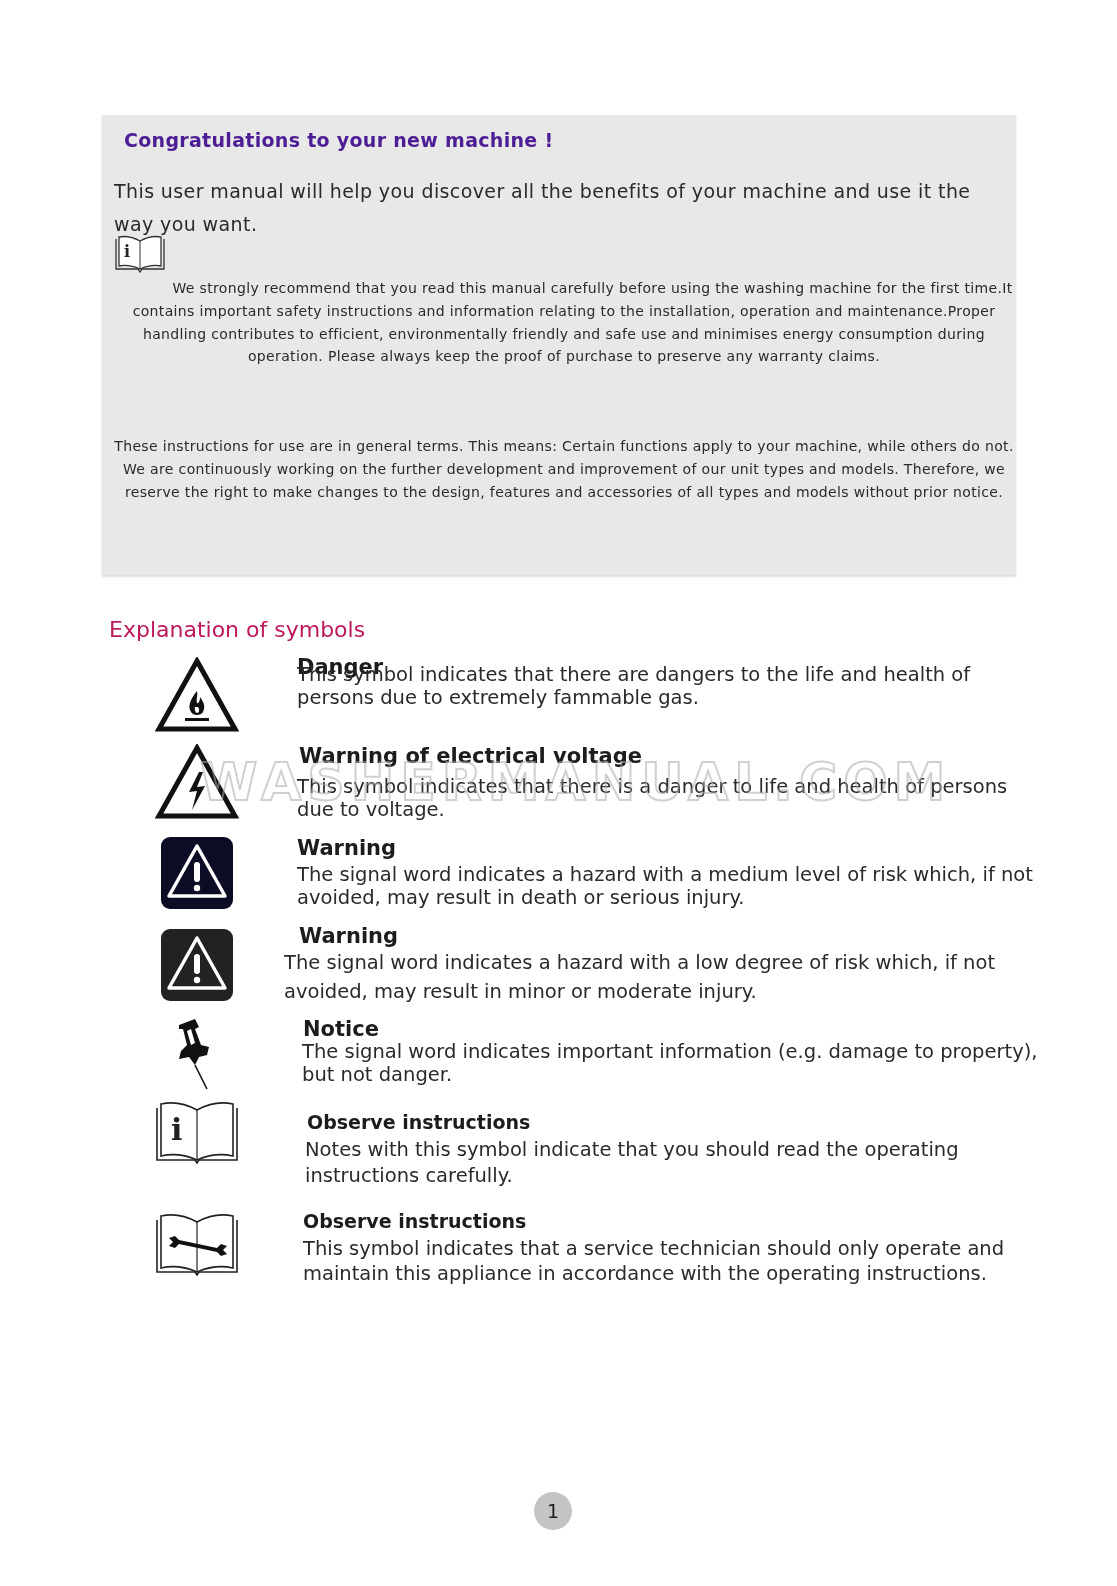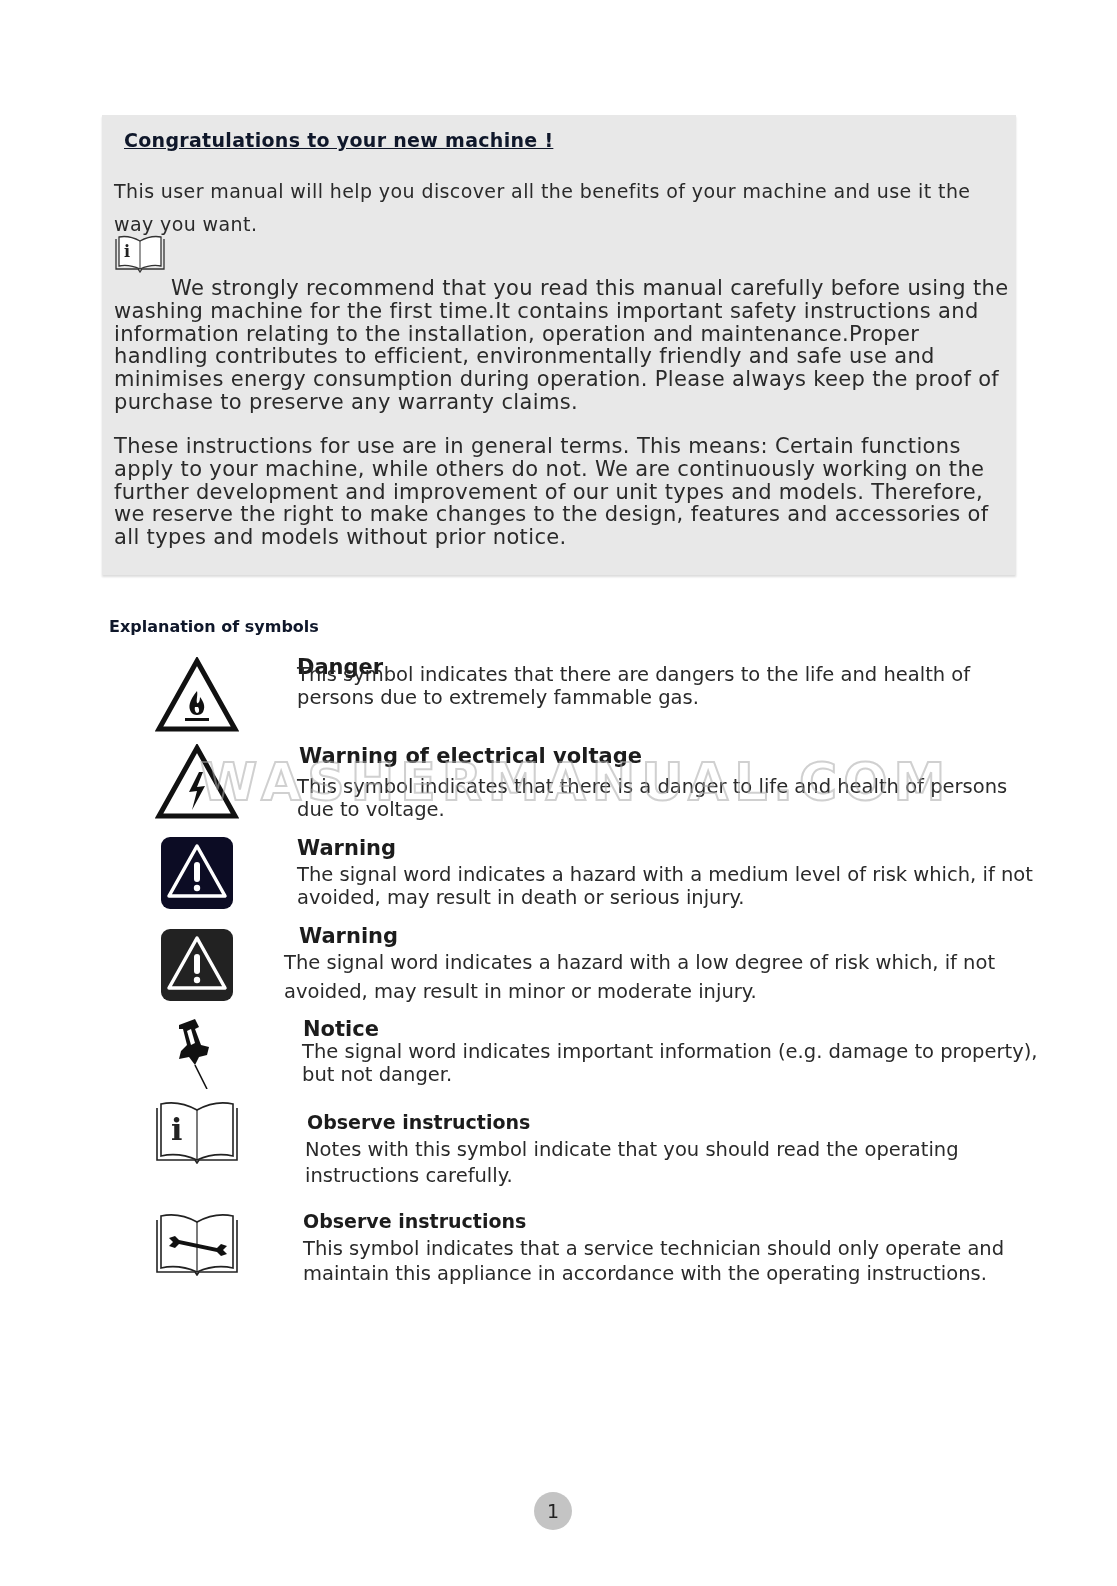--- a/index.html
+++ b/index.html
@@ -1,28 +1,28 @@
 <!DOCTYPE html>
 <html><head>
   <meta charset="utf-8">
   <style>
     html, body { margin: 0; padding: 0; background: #ffffff; }
     body { width: 1117px; height: 1586px; position: relative; overflow: hidden;
            font-family: "DejaVu Sans", sans-serif; color: #222; }
     .intro-box { position: absolute; left: 102px; top: 115px; width: 914px; height: 460px;
                  background: #e8e8e8; box-shadow: 0 2px 2px #dcdcdc; }
-    .intro-title { position: absolute; left: 22px; top: 14px; font-size: 19px; font-weight: bold; letter-spacing: 0.3px; color: #0f172a; text-decoration: underline; }
+    .intro-title { position: absolute; left: 22px; top: 14px; font-size: 19px; font-weight: bold; letter-spacing: 0.3px; color: #4c1d95; }
     .intro-lead { position: absolute; left: 12px; top: 60px; width: 900px; font-size: 19px; line-height: 33px; letter-spacing: 0.4px; color: #2a2a2a; }
     .book-small { position: absolute; left: 12px; top: 120px; width: 52px; height: 38px; }
-    .para { position: absolute; left: 12px; width: 900px; font-size: 21px; line-height: 22.8px; letter-spacing: 0.35px; color: #2a2a2a; }
+    .para { position: absolute; left: 12px; width: 900px; font-size: 14px; line-height: 22.8px; letter-spacing: 0.35px; color: #2a2a2a; text-align: center; }
     .para1 { top: 162px; }
     .para1 .indent { display: inline-block; width: 57px; }
     .para2 { top: 320px; }
 
-    .sym-heading { position: absolute; left: 109px; top: 617px; font-size: 16px; font-weight: bold; color: #0f172a; }
+    .sym-heading { position: absolute; left: 109px; top: 617px; font-size: 22px; font-weight: normal; color: #be185d; }
     .sym { position: absolute; left: 0; width: 1117px; }
     .sym .icon { position: absolute; left: 155px; width: 84px; height: 76px; }
     .sym .title { position: absolute; font-size: 21px; font-weight: bold; color: #1c1c1c; white-space: nowrap; }
     .sym .title.small { font-size: 19px; text-align: center; }
     .sym .desc { position: absolute; font-size: 19.5px; line-height: 23px; color: #2a2a2a; width: 740px; }
 
     .watermark { position: absolute; left: 200px; top: 752px; font-size: 52px; font-weight: bold; letter-spacing: 6px;
                  color: rgba(255,255,255,0.0); -webkit-text-stroke: 2px rgba(170,170,170,0.55); white-space: nowrap; }
 
     .page-num { position: absolute; left: 534px; top: 1492px; width: 38px; height: 38px; border-radius: 50%;

